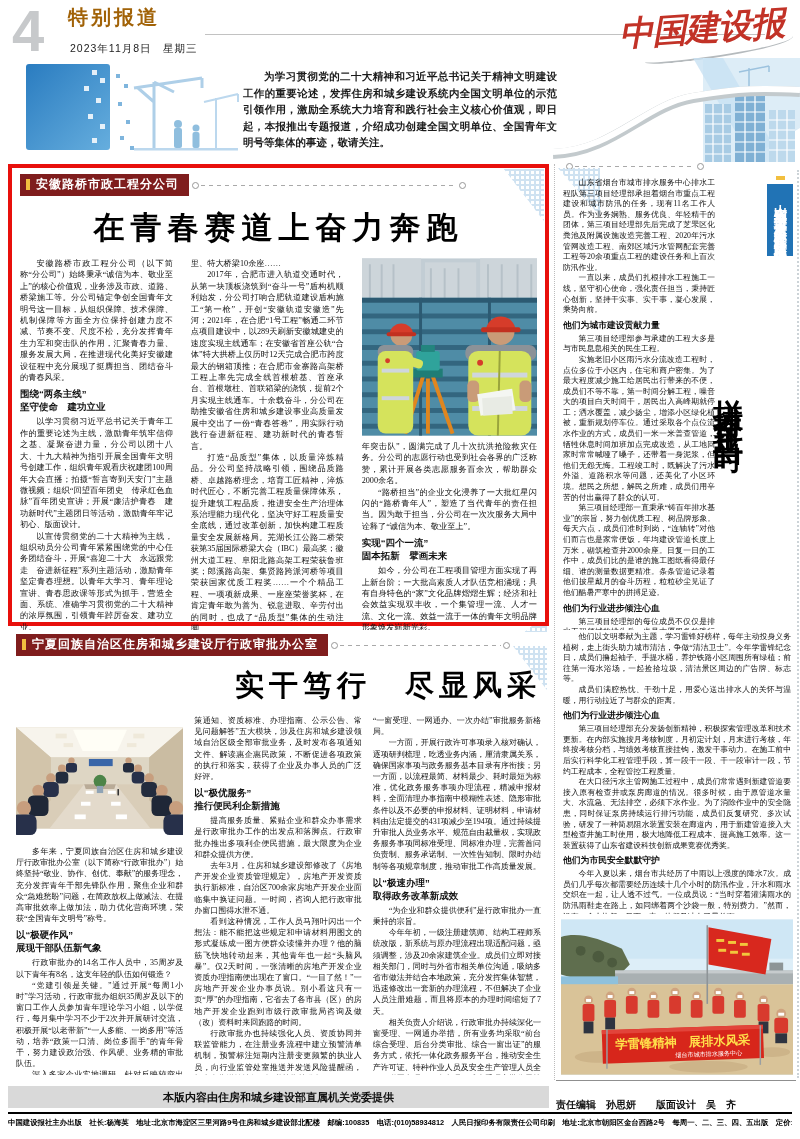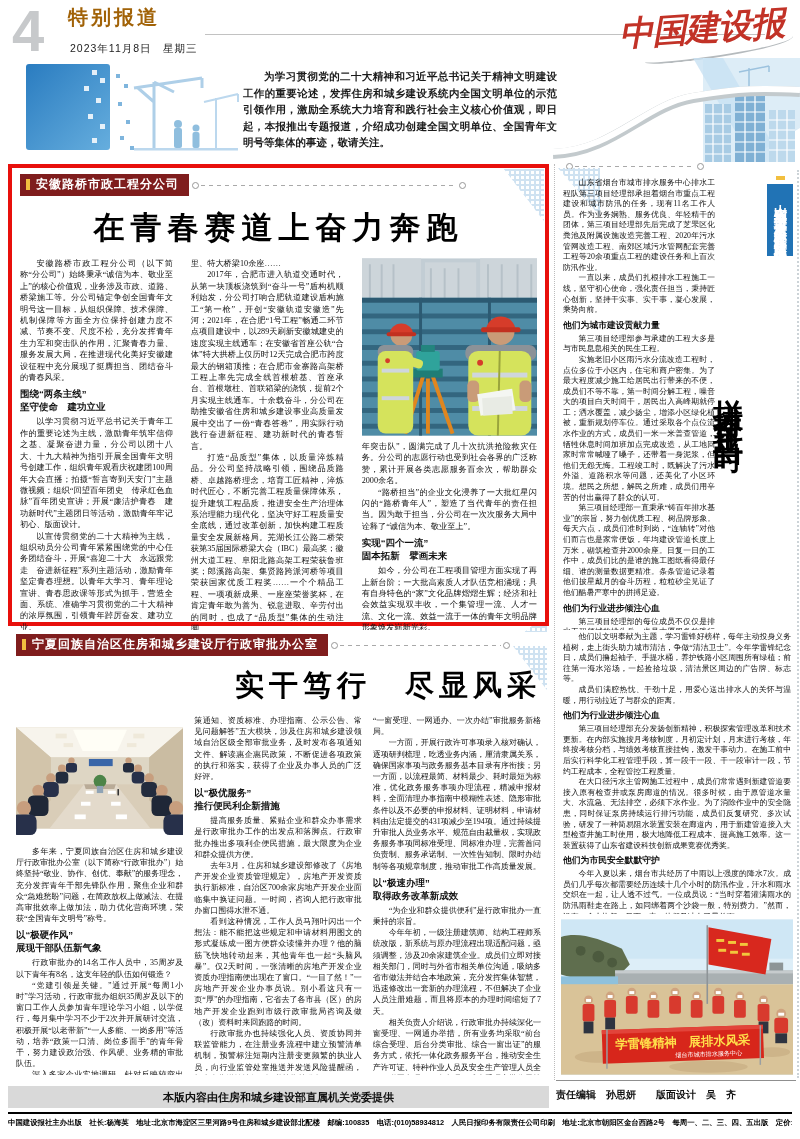--- a/index.html
+++ b/index.html
@@ -80,21 +80,21 @@
      font-size:7.8px;line-height:10.6px;text-align:justify;}
   .sb-top p,.sb-bottom p{margin:0;text-indent:2em;}
   .sidebar .subhead{font-size:8.8px;margin:3px 0 2px;}
   .sb-photo{position:absolute;left:6px;top:754px;width:232px;height:158px;}
   .dots-right{position:absolute;left:797px;top:170px;height:908px;width:0;border-left:2px dotted #ccd3d7;}
   
   .provider-bar{position:absolute;left:8px;top:1086px;width:541px;height:22px;background:#d9d9d9;
      text-align:center;font-weight:bold;font-size:11px;line-height:22px;
      font-family:"Liberation Sans",sans-serif;color:#111;}
   .credits{position:absolute;left:556px;top:1080px;width:240px;border-top:1px solid #8f8f8f;
-     padding-top:7px;font-size:10px;font-weight:bold;font-family:"Liberation Sans",sans-serif;}
+     padding-top:17px;font-size:10px;font-weight:bold;font-family:"Liberation Sans",sans-serif;}
   .footer-line{position:absolute;left:8px;top:1112px;width:784px;border-top:2.5px solid #000;
      padding-top:4px;font-size:7.4px;font-weight:bold;white-space:nowrap;overflow:hidden;
      font-family:"Liberation Sans",sans-serif;color:#000;}
   .photo{display:block;}
 </style>
 </head>
 <body>
 
 <div id="page">
 

